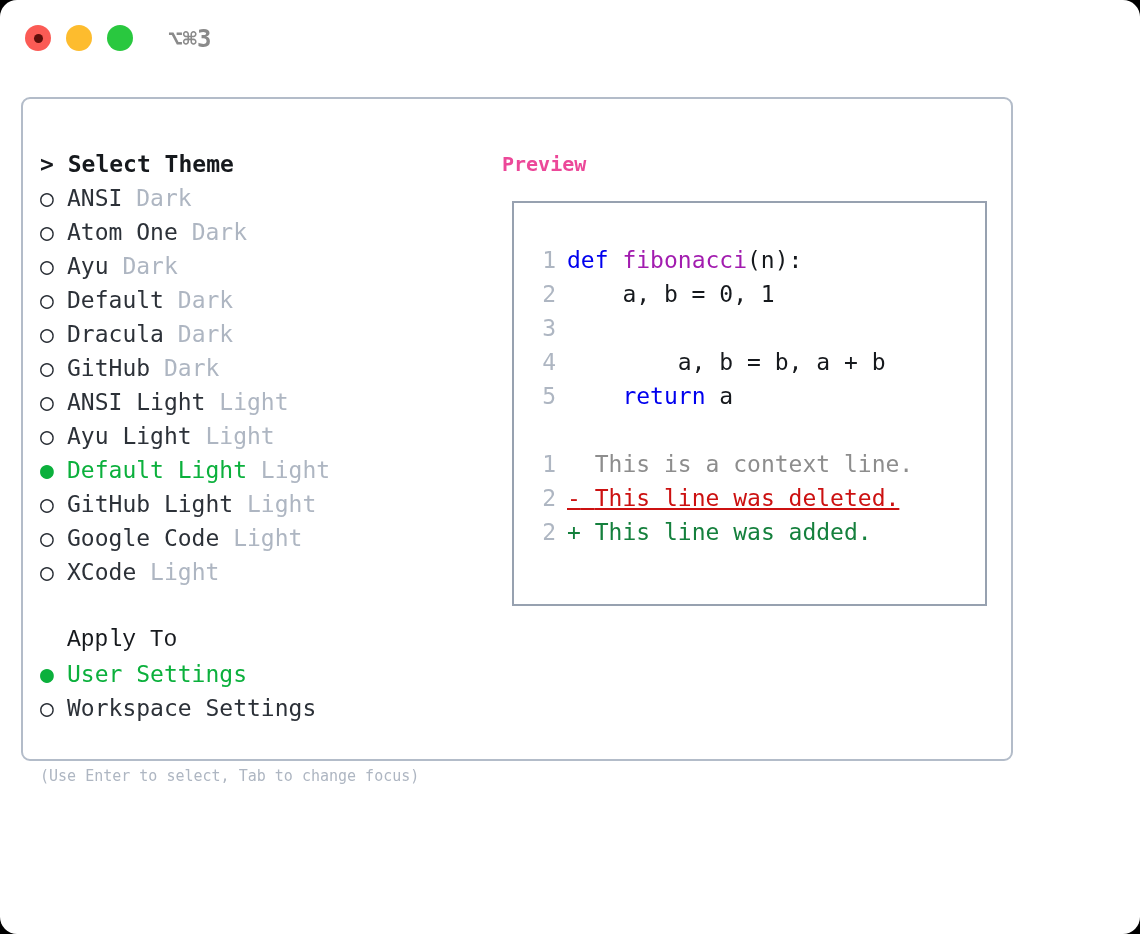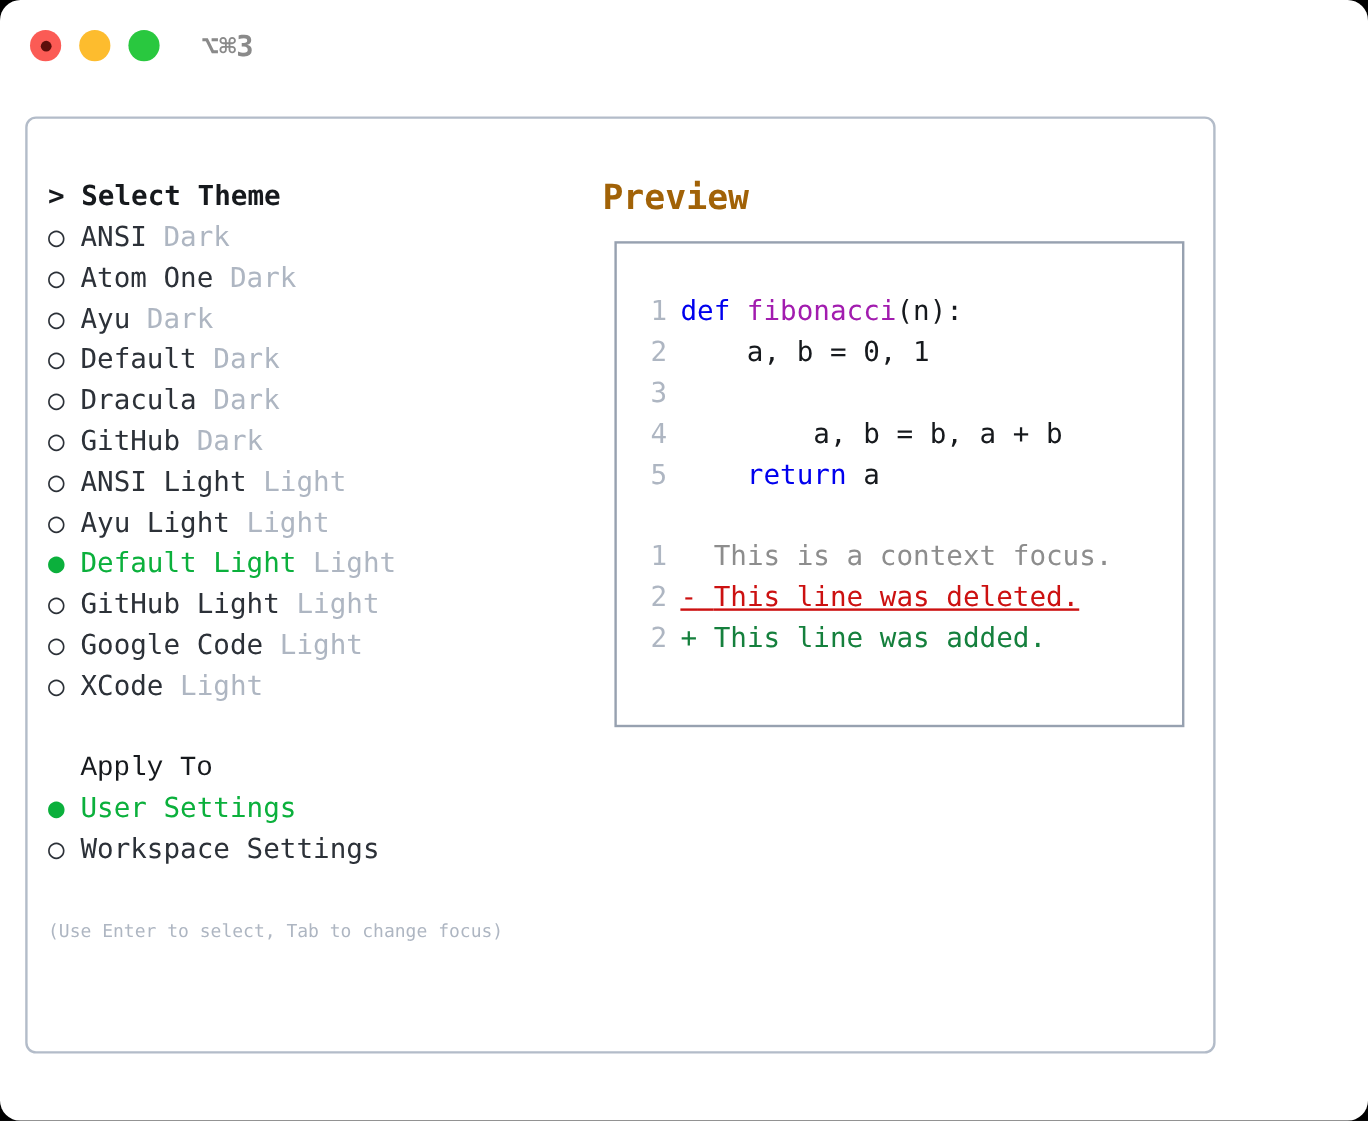--- a/index.html
+++ b/index.html
@@ -64,21 +64,21 @@
     letter-spacing: 0px;
     line-height: 30px;
   }
 
   
   .panel {
     position: absolute;
     left: 21px;
     top: 97px;
     width: 992px;
-    height: 781px;
+    height: 664px;
     border: 2px solid #b3bcc9;
     border-radius: 9px;
     box-sizing: border-box;
     background: #ffffff;
   }
   .columns {
     position: absolute;
     left: 0; top: 0;
     width: 100%;
     height: 100%;
@@ -132,23 +132,23 @@
   }
 
   
   .right-col {
     position: absolute;
     left: 479px;
     top: 48px;
     width: 490px;
   }
   .preview-title {
-    font-size: 29px;
+    font-size: 20px;
     font-weight: bold;
-    color: #a16207;
+    color: #ec4899;
     line-height: 34px;
   }
   .preview-box {
     margin-top: 20px;
     margin-left: 10px;
     width: 475px;
     height: 405px;
     border: 2px solid #97a1b0;
     box-sizing: border-box;
     background: #ffffff;
@@ -246,21 +246,21 @@
         <div class="preview-box">
           <div class="code-area">
             <div id="code-lines">
                 <div class="code-line"><span class="lineno">1</span><span><span class="tok-kw">def </span><span class="tok-fn">fibonacci</span><span class="tok-txt">(n):</span></span></div>
                 <div class="code-line"><span class="lineno">2</span><span><span class="tok-txt">    a, b = 0, 1</span></span></div>
                 <div class="code-line"><span class="lineno">3</span></div>
                 <div class="code-line"><span class="lineno">4</span><span><span class="tok-txt">        a, b = b, a + b</span></span></div>
                 <div class="code-line"><span class="lineno">5</span><span><span class="tok-txt">    </span><span class="tok-kw">return</span><span class="tok-txt"> a</span></span></div>
               </div>
             <div class="diff-block" id="diff-lines">
-                <div class="diff-line"><span class="lineno">1</span><span class="diff-ctx"><span> </span> <span>This is a context focus.</span></span></div>
+                <div class="diff-line"><span class="lineno">1</span><span class="diff-ctx"><span> </span> <span>This is a context line.</span></span></div>
                 <div class="diff-line"><span class="lineno">2</span><span class="diff-del"><span>-</span> <span>This line was deleted.</span></span></div>
                 <div class="diff-line"><span class="lineno">2</span><span class="diff-add"><span>+</span> <span>This line was added.</span></span></div>
               </div>
           </div>
         </div>
       </div>
 
     </div>
   </div>
 </div>

